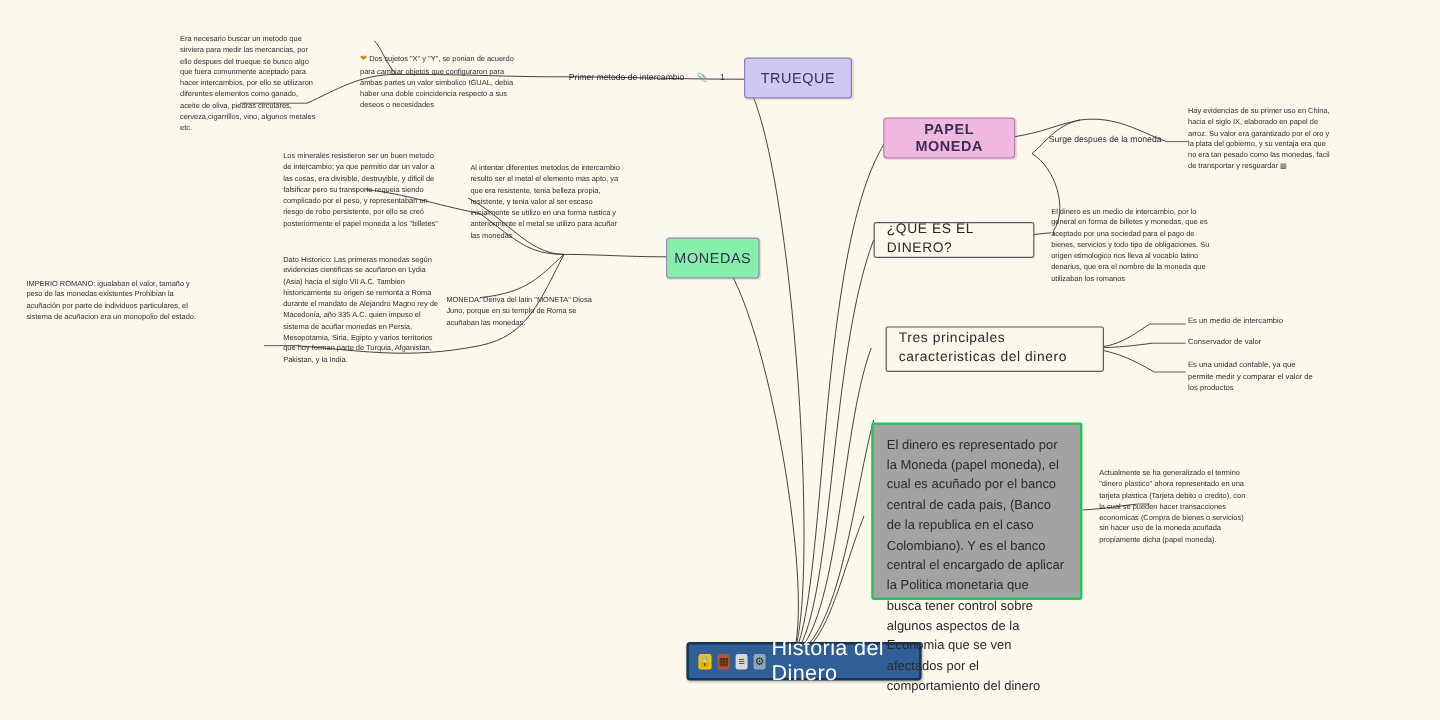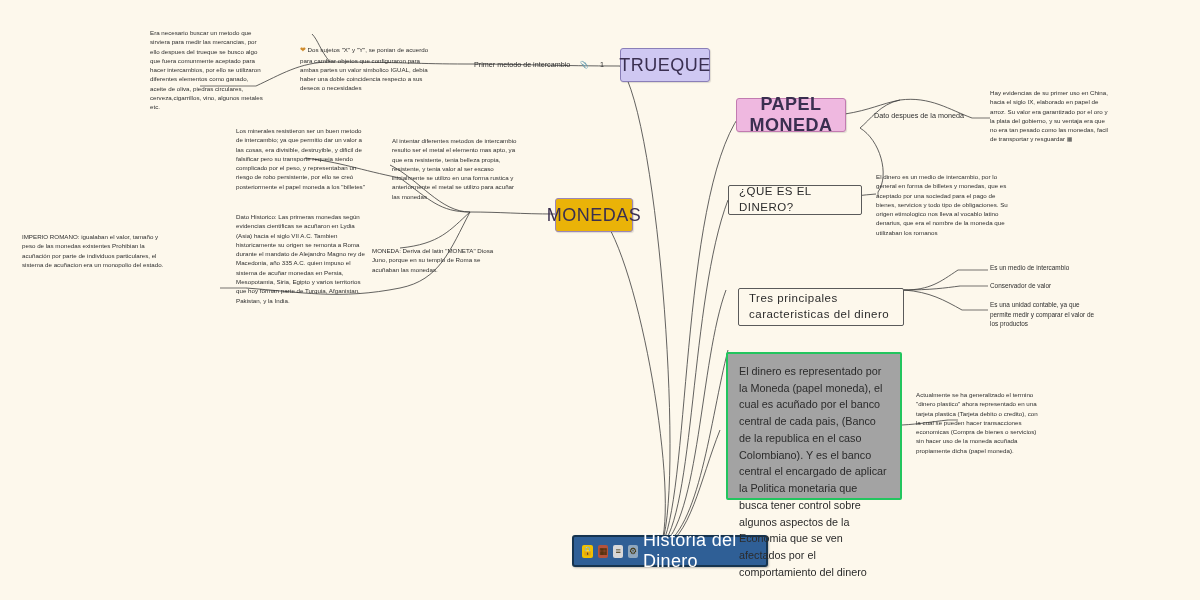--- a/index.html
+++ b/index.html
@@ -62,31 +62,31 @@
 
   
   .topic {
     border: 1px solid #8a7fb8;
     border-radius: 3px;
     display: flex;
     align-items: center;
     justify-content: center;
     text-align: center;
     padding: 16px 10px;
-    font-size: 18px;
+    font-size: 12px;
     color: #3a2f50;
     letter-spacing: 0.5px;
     box-shadow: 1px 1px 1px rgba(0,0,0,0.12);
   }
   .topic-trueque {
     background: #cfc8f2;
     border-color: #8a7fb8;
   }
   .topic-monedas {
-    background: #eab308;
+    background: #86efac;
     border-color: #9a86b8;
   }
   .topic-papel {
     background: #efb8e0;
     border-color: #c27bb0;
   }
   .topic-plain {
     background: #fdf8ec;
     border: 1px solid #5a5a5a;
     border-radius: 2px;
@@ -215,36 +215,36 @@
   </div>
 
   <div class="node topic topic-papel" style="left:736px; top:98px; width:110px; height:32px;font-weight:bold;">
     <span>PAPEL MONEDA</span>
   </div>
 
   <div class="node topic topic-plain" style="left:728px; top:185px; width:134px; height:30px; justify-content:flex-end;">
     <span>¿QUE ES EL DINERO?</span>
   </div>
 
-  <div class="node topic topic-plain" style="left:738px; top:288px; width:166px; height:38px;">
+  <div class="node topic topic-plain" style="left:738px; top:272px; width:182px; height:38px;">
     <span>Tres principales caracteristicas del dinero</span>
   </div>
 
   <div class="node topic-para" style="left:726px; top:352px; width:176px; height:148px;">
     <span>El dinero es representado por la Moneda (papel moneda), el cual es acuñado por el banco central de cada pais, (Banco de la republica en el caso Colombiano). Y es el banco central el encargado de aplicar la Politica monetaria que busca tener control sobre algunos aspectos de la Economia que se ven afectados por el comportamiento del dinero</span>
   </div>
 
   <div class="node label-line" style="left:474px; top:60px; width:130px;">
     <span>Primer metodo de intercambio</span>
     <span class="clip">📎</span>
     <span>1</span>
   </div>
 
   <div class="node label-line" style="left:874px; top:111px; width:110px;">
-    <span>Dato despues de la moneda</span>
+    <span>Surge despues de la moneda</span>
   </div>
 
   <div class="node note" style="left:150px; top:28px; width:116px;">
     <span>Era necesario buscar un metodo que sirviera para medir las mercancias, por ello despues del trueque se busco algo que fuera comunmente aceptado para hacer intercambios, por ello se utilizaron diferentes elementos como ganado, aceite de oliva, piedras circulares, cerveza,cigarrillos, vino, algunos metales etc.</span>
   </div>
 
   <div class="node note" style="left:300px; top:45px; width:140px;">
     <span class="heart">❤</span>
     <span>Dos sujetos "X" y "Y", se ponian de acuerdo para cambiar objetos que configuraron para ambas partes un valor simbolico IGUAL, debia haber una doble coincidencia respecto a sus deseos o necesidades</span>
   </div>

